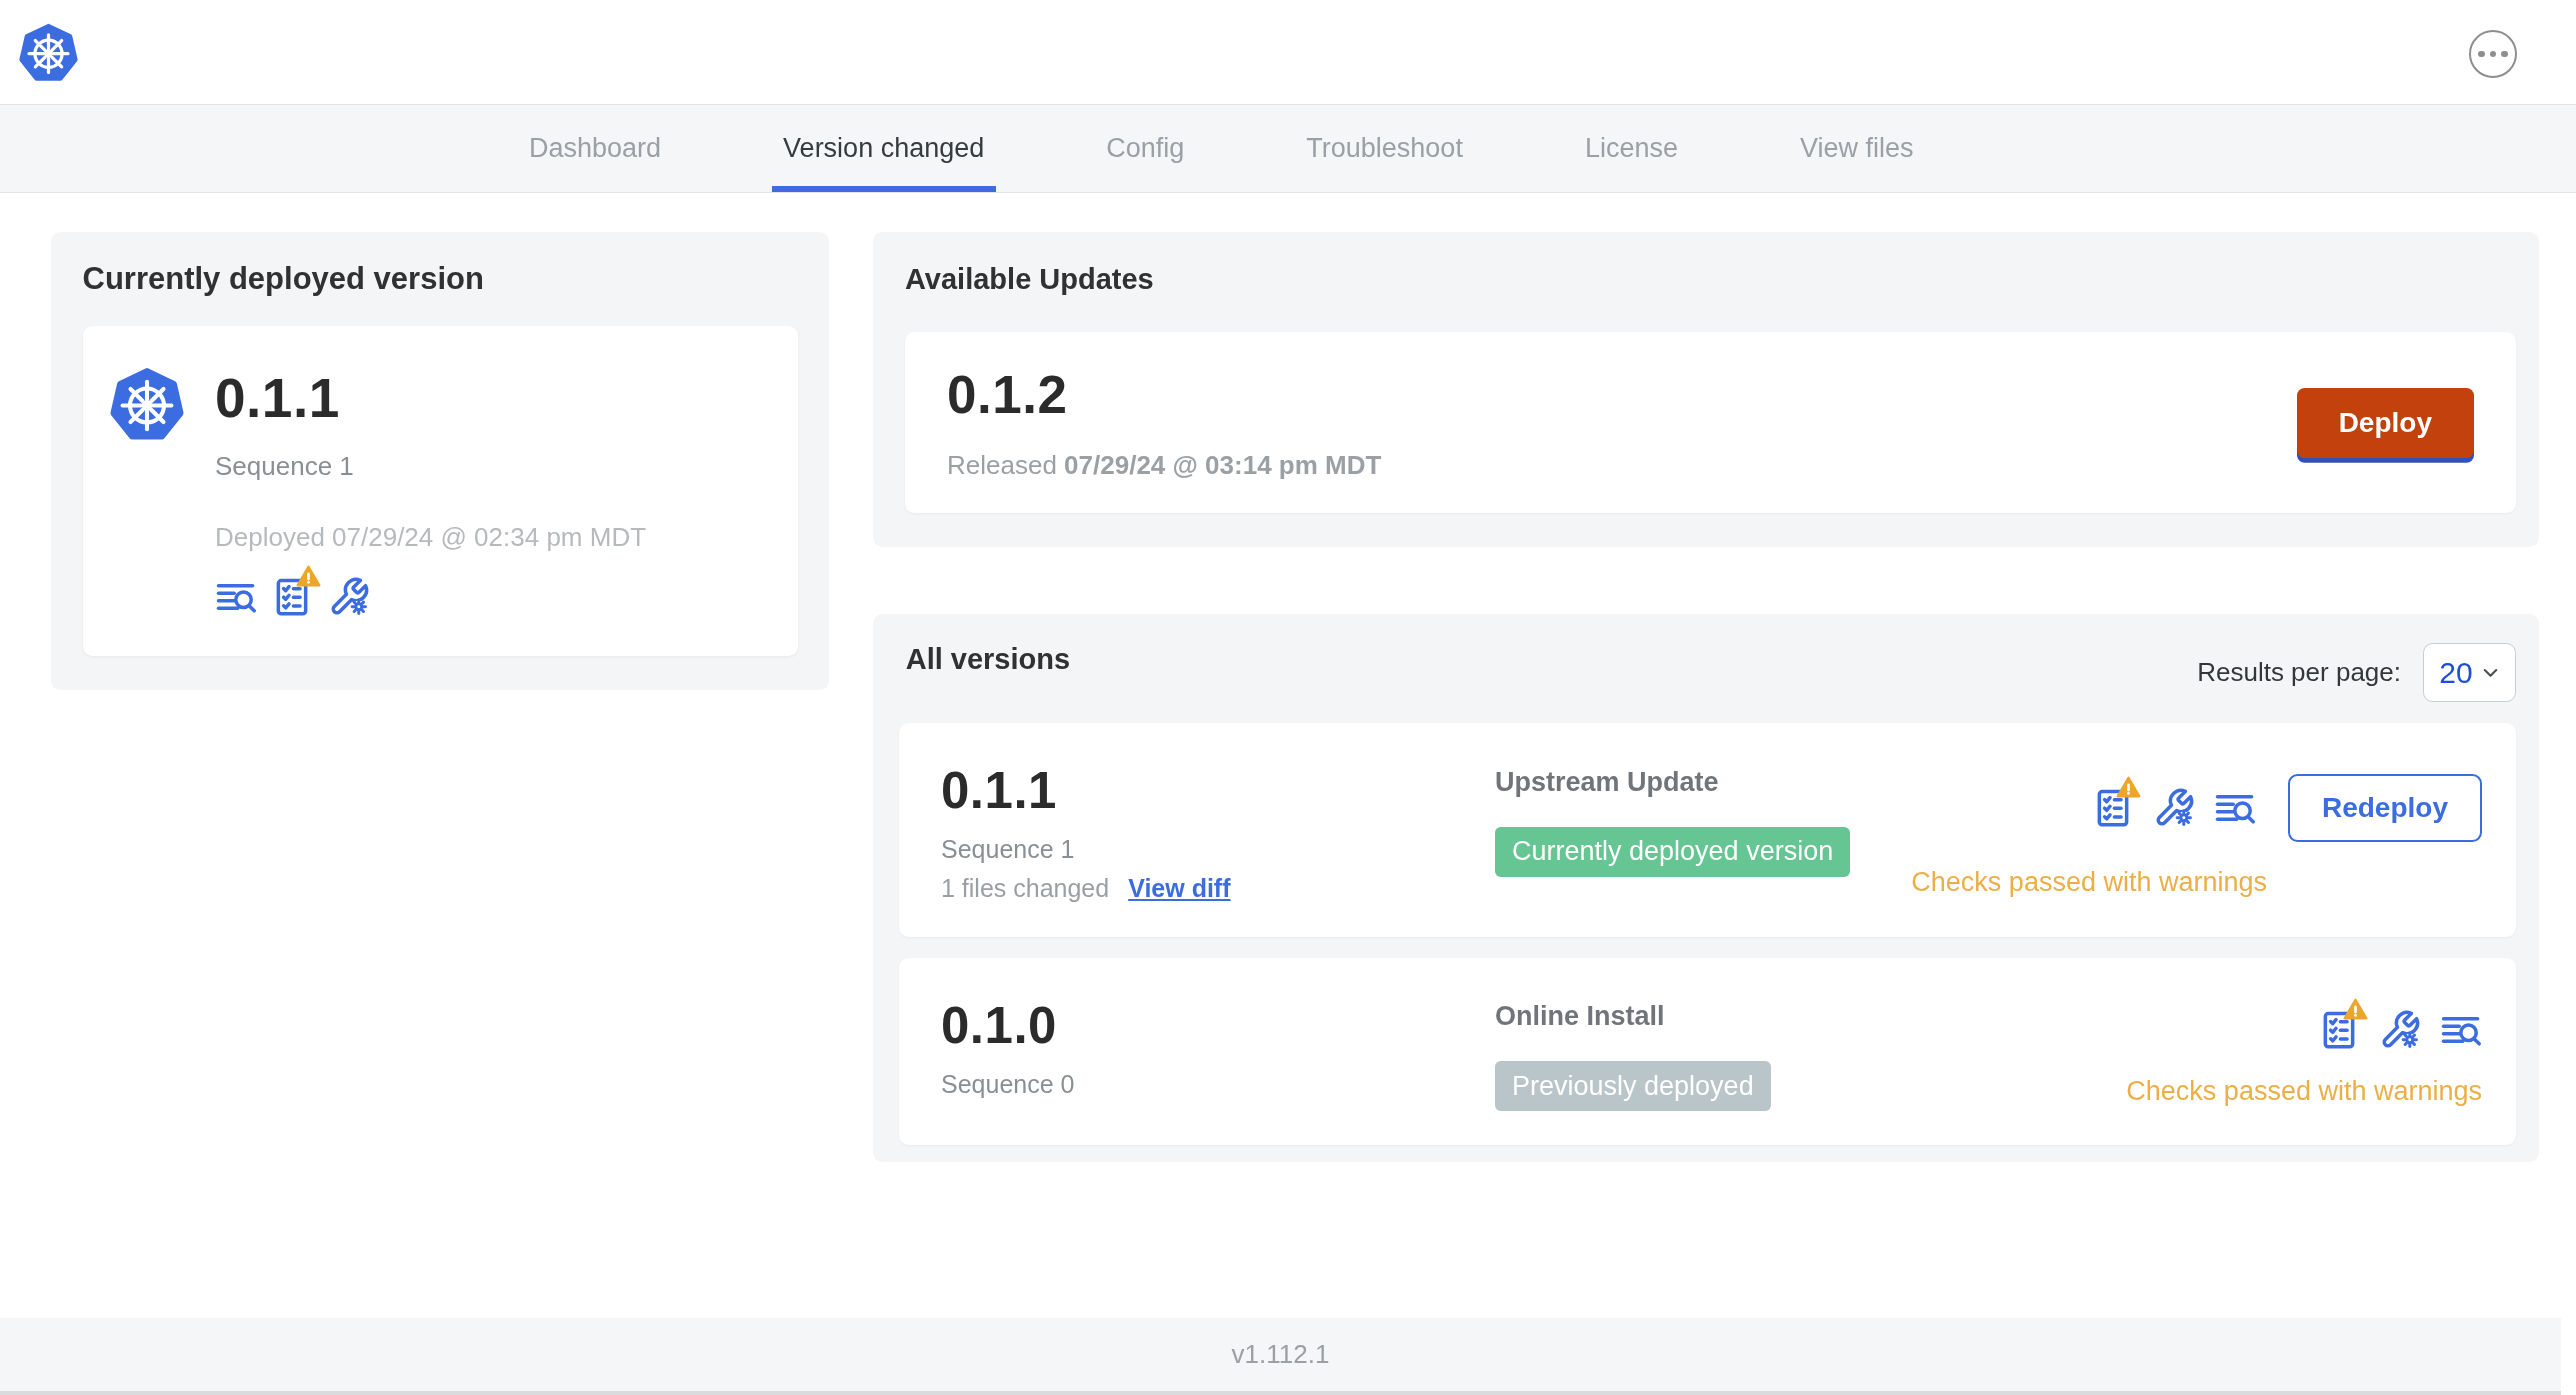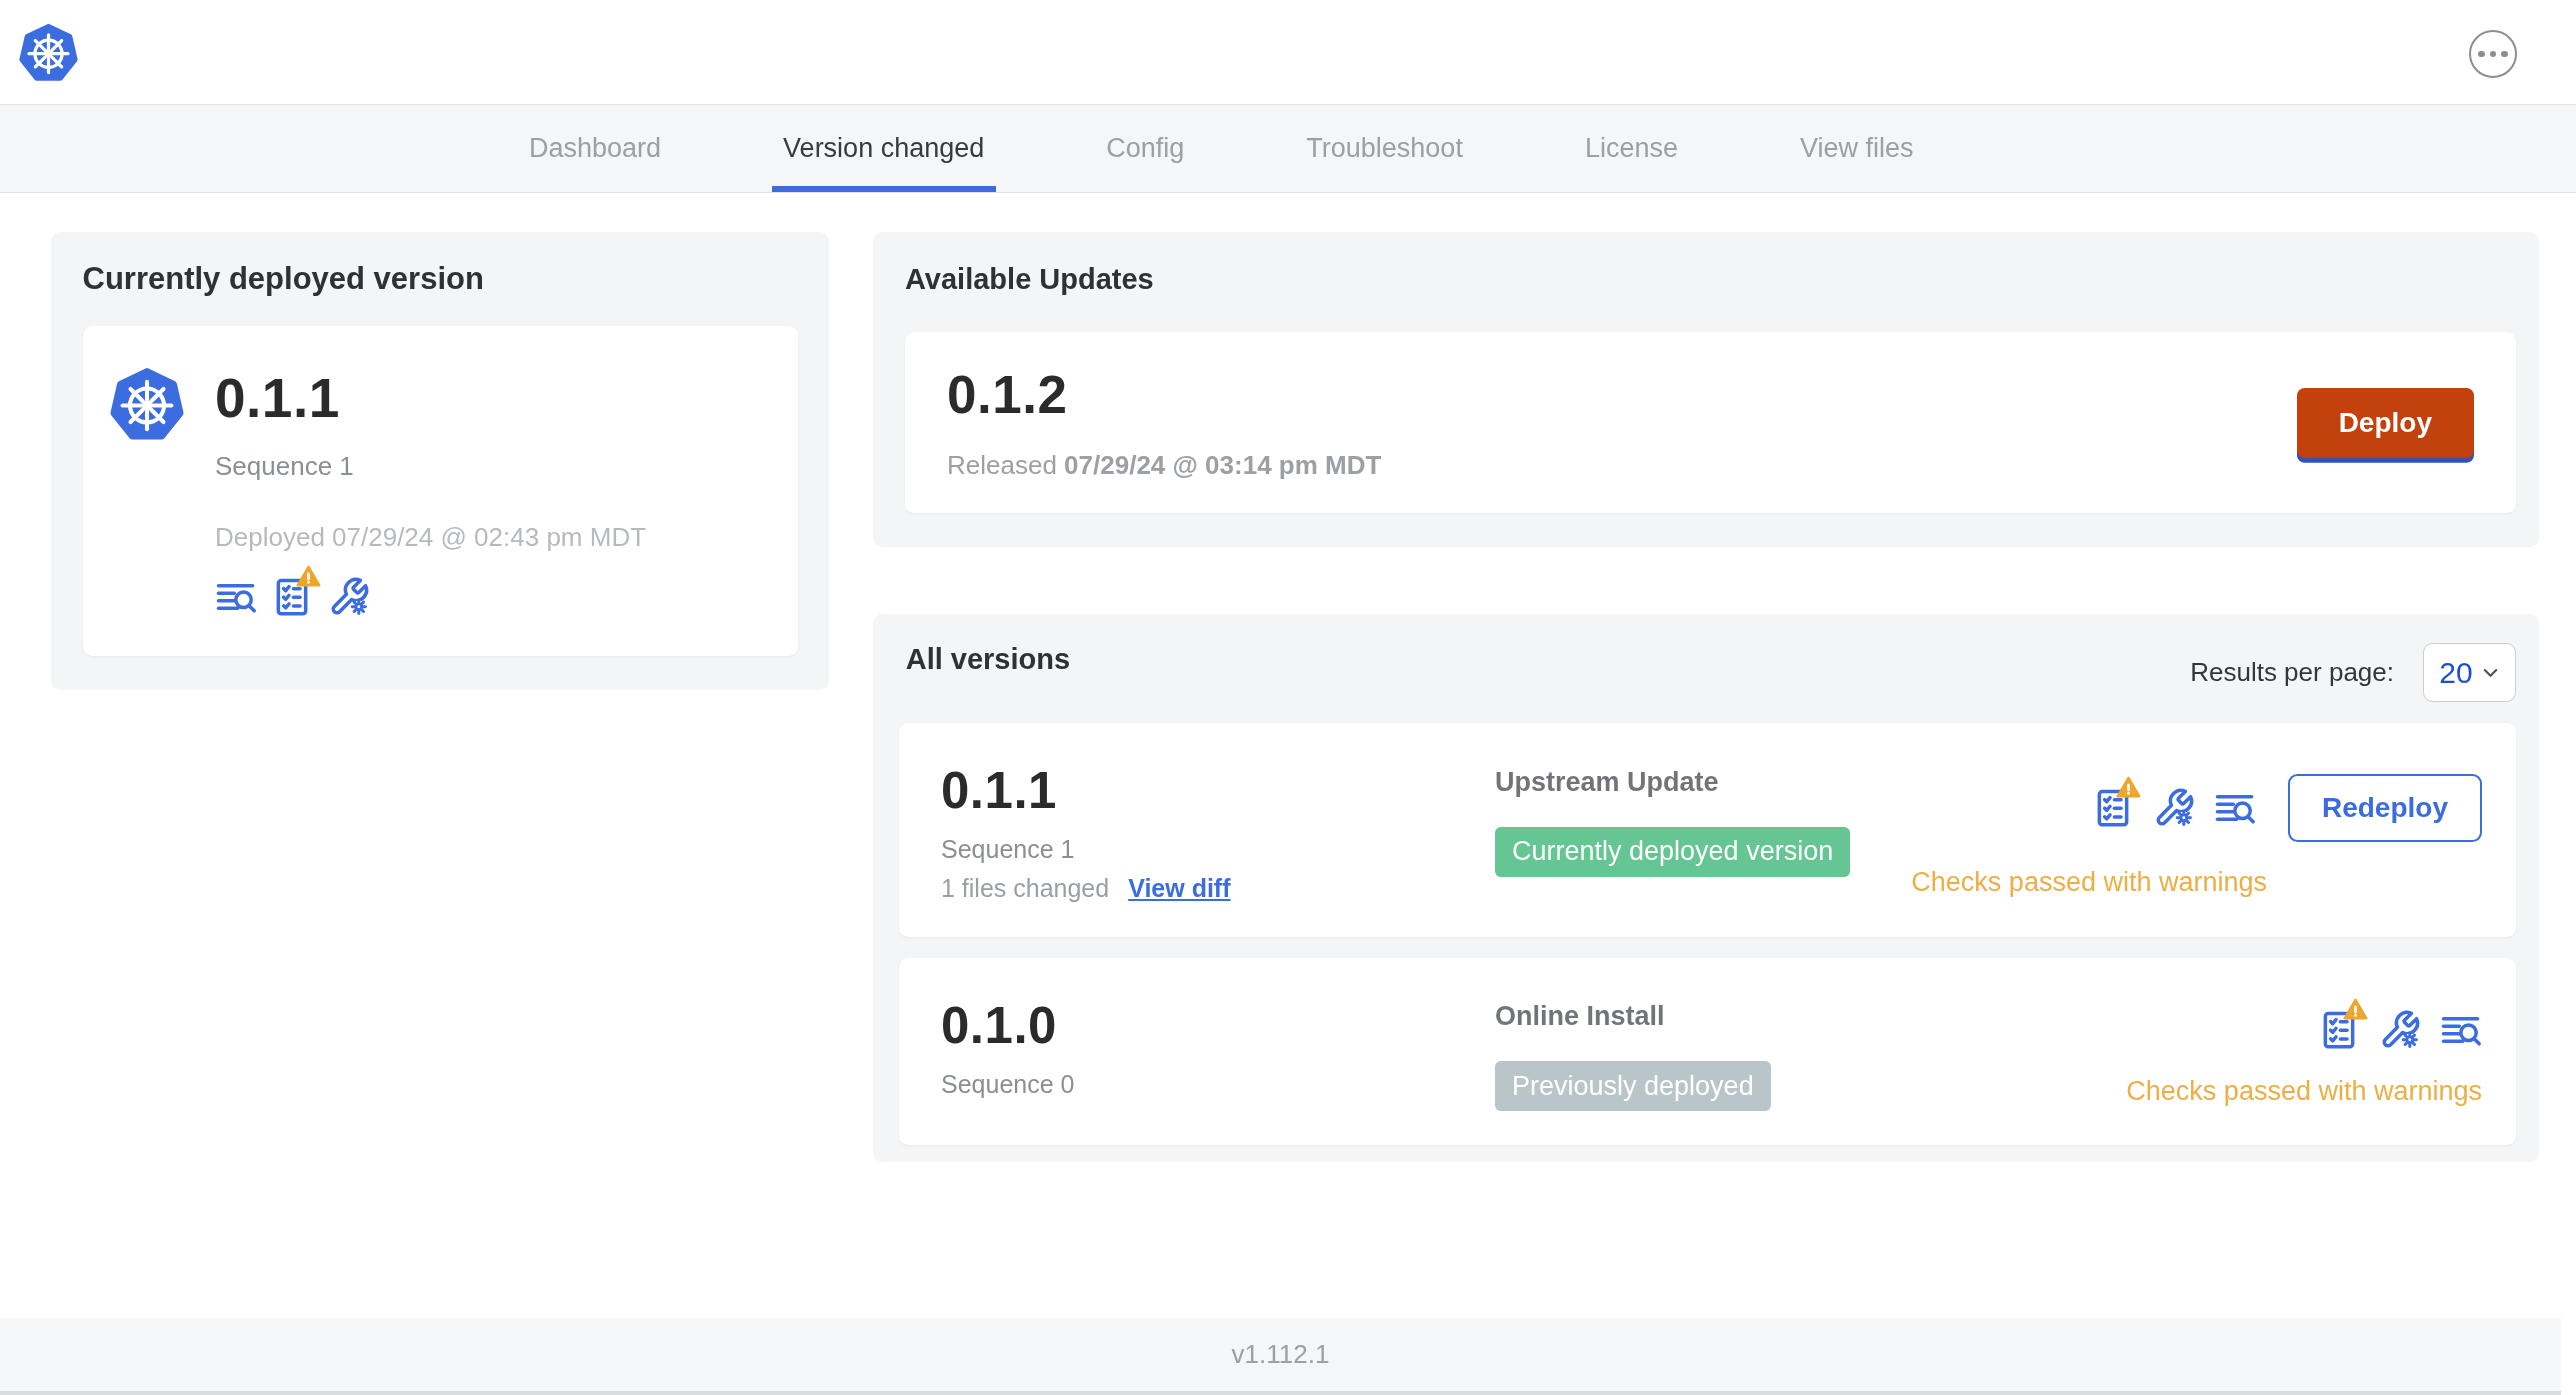--- a/index.html
+++ b/index.html
@@ -100,21 +100,21 @@
   .uc-released b { font-weight: 700; }
   .deploy-btn {
     background: #c2410c; color: #fff; font-size: 28px; font-weight: 700;
     border: none; border-radius: 7.6px; padding: 19px 42px;
     box-shadow: 0 4.8px 0 #3250bc; cursor: pointer;
     font-family: inherit;
   }
 
   .versions-panel { margin-top: 67px; padding: 29px 23px 17px 26px; }
   .versions-head { display: flex; align-items: flex-start; justify-content: space-between; padding-left: 6.7px; }
-  .rpp { display: flex; align-items: center; gap: 29px; }
+  .rpp { display: flex; align-items: center; gap: 22px; }
   .rpp-label { font-size: 26px; color: #33373c; }
   .rpp-select {
     width: 93px; height: 59px; background: #fff;
     border: 1.9px solid #c9cdd1; border-radius: 9.5px;
     display: flex; align-items: center; justify-content: space-between;
     padding: 0 13.4px 0 15.3px; cursor: pointer;
   }
   .rpp-value { font-size: 30px; color: #1d4ed8; }
   .rpp-select svg { width: 23px; height: 23px; }
 
@@ -245,21 +245,21 @@
 
   <section class="panel current-panel">
     <h2 class="panel-title-lg">Currently deployed version</h2>
     <div class="current-card">
       <svg class="k8s" viewBox="0 0 100 100">
           <use href="#def-k8s"></use>
         </svg>
       <div>
         <div class="cc-version">0.1.1</div>
         <div class="cc-seq">Sequence 1</div>
-        <div class="cc-deployed">Deployed 07/29/24 @ 02:43 pm MDT</div>
+        <div class="cc-deployed">Deployed 07/29/24 @ 02:34 pm MDT</div>
         <div class="icon-row">
           <span class="icon-wrap">
             <svg class="base" viewBox="0 0 24 24">
                 <use href="#def-difflog"></use>
               </svg>
           </span>
           <span class="icon-wrap">
             <svg class="base" viewBox="0 0 24 24">
                 <use href="#def-checklist"></use>
               </svg>

